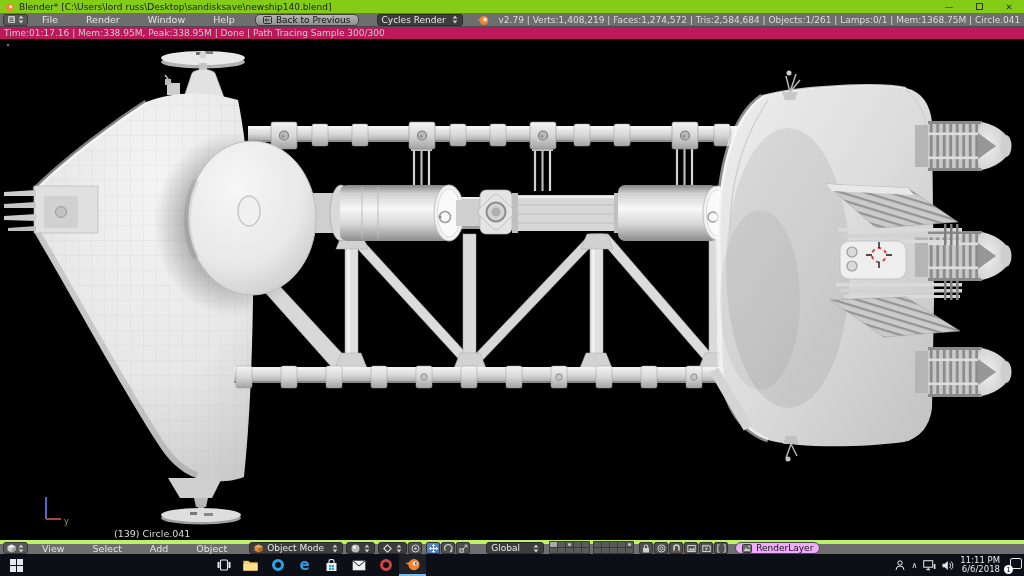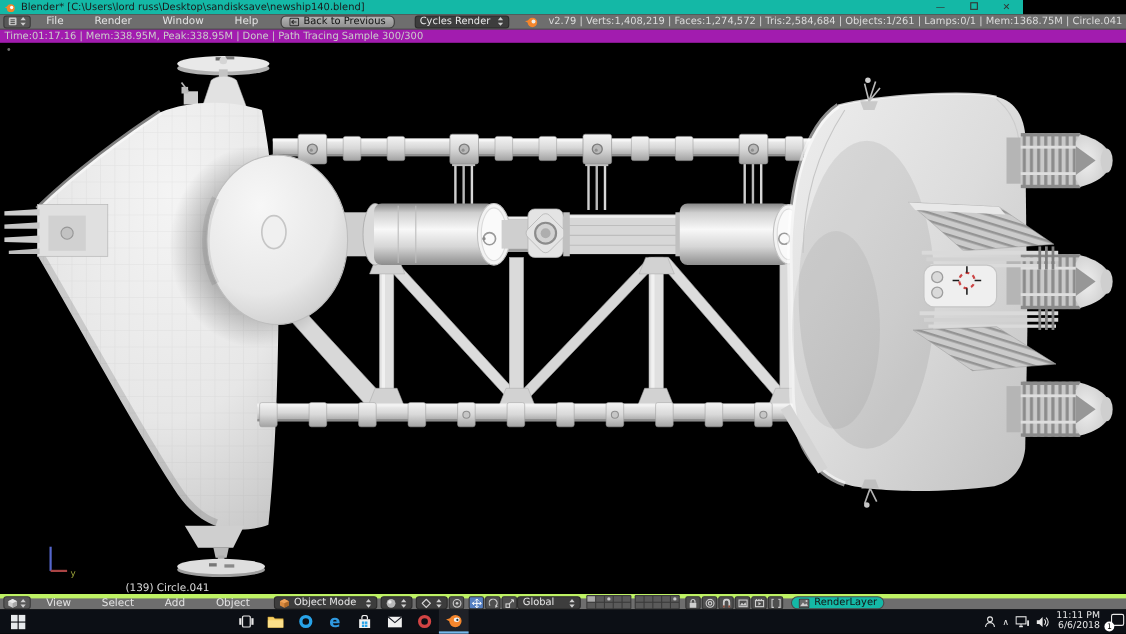--- a/index.html
+++ b/index.html
@@ -5,56 +5,56 @@
   :root{
     --header-gray:#6e6e6e; --taskbar-bg:#0c0f15; --blender-orange:#f5862c;
     --select-blue:#5680c2; --active-underline:#76b9ed; --viewport-bg:#000000;
     --cursor-red:#cc4444; --edge-blue:#2f99e0; --folder-yellow:#f7d064;
     --ring-blue:#28a3e8; --ring-red:#d24444;
   }
   *{box-sizing:border-box;margin:0;padding:0}
   html,body{width:1024px;height:576px;overflow:hidden;background:#000;
     font-family:"DejaVu Sans","Liberation Sans",sans-serif;}
   
-  #titlebar{position:absolute;left:0;top:0;width:930px;height:13px;background:#14b8a6;
+  #titlebar{position:absolute;left:0;top:0;width:1024px;height:13px;background:#84cc16;
     display:flex;align-items:center;font-size:9px;color:#1a1a1a}
   #titlebar .appico{width:10px;height:10px;margin:0 5px 0 4px}
   #win-controls{margin-left:auto;display:flex;align-items:center;height:13px}
   #win-controls .wc{width:30px;text-align:center;font-size:8.5px;color:#333;cursor:default}
   #win-controls .sq{display:inline-block;width:7px;height:7px;border:1px solid #333}
   
   #infobar{position:absolute;left:0;top:13px;width:1024px;height:14px;background:var(--header-gray);
     border-bottom:1px solid #4a4a4a;display:flex;align-items:center;font-size:9.5px;color:#e3e3e3}
   .menu{padding:0 14px;cursor:default}
   .edbtn{display:flex;align-items:center;gap:2px;background:#585858;border:1px solid #3a3a3a;
     border-radius:3px;height:12px;padding:0 3px;margin-left:3px}
   .dd{display:flex;align-items:center;background:#3d3d3d;border:1px solid #2b2b2b;border-radius:3px;
     height:12px;padding:0 4px;color:#e8e8e8;font-size:9px;gap:4px}
   .btn-light{background:linear-gradient(#b4b4b4,#8f8f8f);border:1px solid #404040;border-radius:5px;
     height:12px;display:flex;align-items:center;padding:0 7px;color:#111;font-size:9px;gap:4px}
   .stats-txt{font-size:9px;color:#dcdcdc;white-space:nowrap}
   
-  #statusbar{position:absolute;left:0;top:27px;width:1024px;height:12px;background:#a21caf;
+  #statusbar{position:absolute;left:0;top:27px;width:1024px;height:12px;background:#be185d;
     display:flex;align-items:center;font-size:9px;color:#cccccc;padding-left:4px}
   
   #viewport{position:absolute;left:0;top:39px;width:1024px;height:501px;background:var(--viewport-bg)}
   #viewport svg{position:absolute;left:0;top:0}
   
   #v3dheader{position:absolute;left:0;top:540px;width:1024px;height:14px;background:var(--header-gray);
     border-top:4px solid #bef264;display:flex;align-items:flex-end;font-size:9.5px;color:#e3e3e3}
   .tool{display:flex;align-items:center;justify-content:center;background:#4f4f4f;border:1px solid #343434;
     height:12px;min-width:14px;border-radius:2px;margin-left:1px}
   .tool.sel{background:var(--select-blue)}
   .layers{display:flex;gap:3px;margin-left:5px}
   .lgrid{display:grid;grid-template-columns:repeat(5,7px);grid-template-rows:repeat(2,5px);gap:1px;
     background:#3a3a3a;padding:1px;border-radius:1px}
   .cell{background:#5a5a5a;position:relative}
   .cell.active{background:#a9a9a9}
   .cell.dot::after{content:"";position:absolute;left:2px;top:1px;width:3px;height:3px;border-radius:50%;background:#c9c9c9}
-  .rl-field{display:flex;align-items:center;background:#14b8a6;border:1px solid #4a4a4a;border-radius:7px;
+  .rl-field{display:flex;align-items:center;background:#f0abfc;border:1px solid #4a4a4a;border-radius:7px;
     height:12px;padding:0 6px;color:#141414;font-size:9px;gap:4px}
   
   #taskbar{position:absolute;left:0;top:554px;width:1024px;height:22px;background:var(--taskbar-bg)}
   #start{position:absolute;left:0;top:0;width:32px;height:22px;display:flex;align-items:center;justify-content:center}
   .winlogo{display:grid;grid-template-columns:6px 6px;grid-template-rows:6px 6px;gap:1px}
   .winlogo span{background:#e6e9ec}
   #search{position:absolute;left:33px;top:0;width:168px;height:22px;background:#f3f3f3;
     border:1px solid #8f8f8f;display:flex;align-items:center;gap:5px;padding:0 6px}
   #search input{flex:1;border:none;outline:none;background:transparent;font-size:10px;color:#3c4043;
     font-family:"DejaVu Sans",sans-serif}
@@ -492,21 +492,21 @@
       <path d="M1.5,6.5 A3.6,3.6 0 1 1 6.8,6.8" fill="none" stroke="#cfcfcf" stroke-width="1.1"></path>
       <polygon points="6,8.6 8.6,7.6 6.6,5.8" fill="#cfcfcf"></polygon>
     </svg>
   </span>
   <span class="tool">
     <svg width="9" height="9" viewBox="0 0 9 9">
       <rect x="1" y="5" width="3.2" height="3.2" fill="none" stroke="#cfcfcf"></rect>
       <path d="M3.5,5.5 L7.8,1.2 M7.8,1.2 H5.6 M7.8,1.2 V3.4" stroke="#cfcfcf" fill="none"></path>
     </svg>
   </span>
-  <span class="dd" style="margin-left:0;width:58px">
+  <span class="dd" style="margin-left:16px;width:58px">
     <span style="flex:1">Global</span>
     <svg width="6" height="9" viewBox="0 0 6 9">
       <path d="M3 0.5L5.4 3.4H0.6Z" fill="#cfcfcf"></path>
         <path d="M3 8.5L0.6 5.6H5.4Z" fill="#cfcfcf"></path>
     </svg>
   </span>
   <span class="layers">
     <span class="lgrid">
       <span class="cell active"></span>
         <span class="cell"></span>

